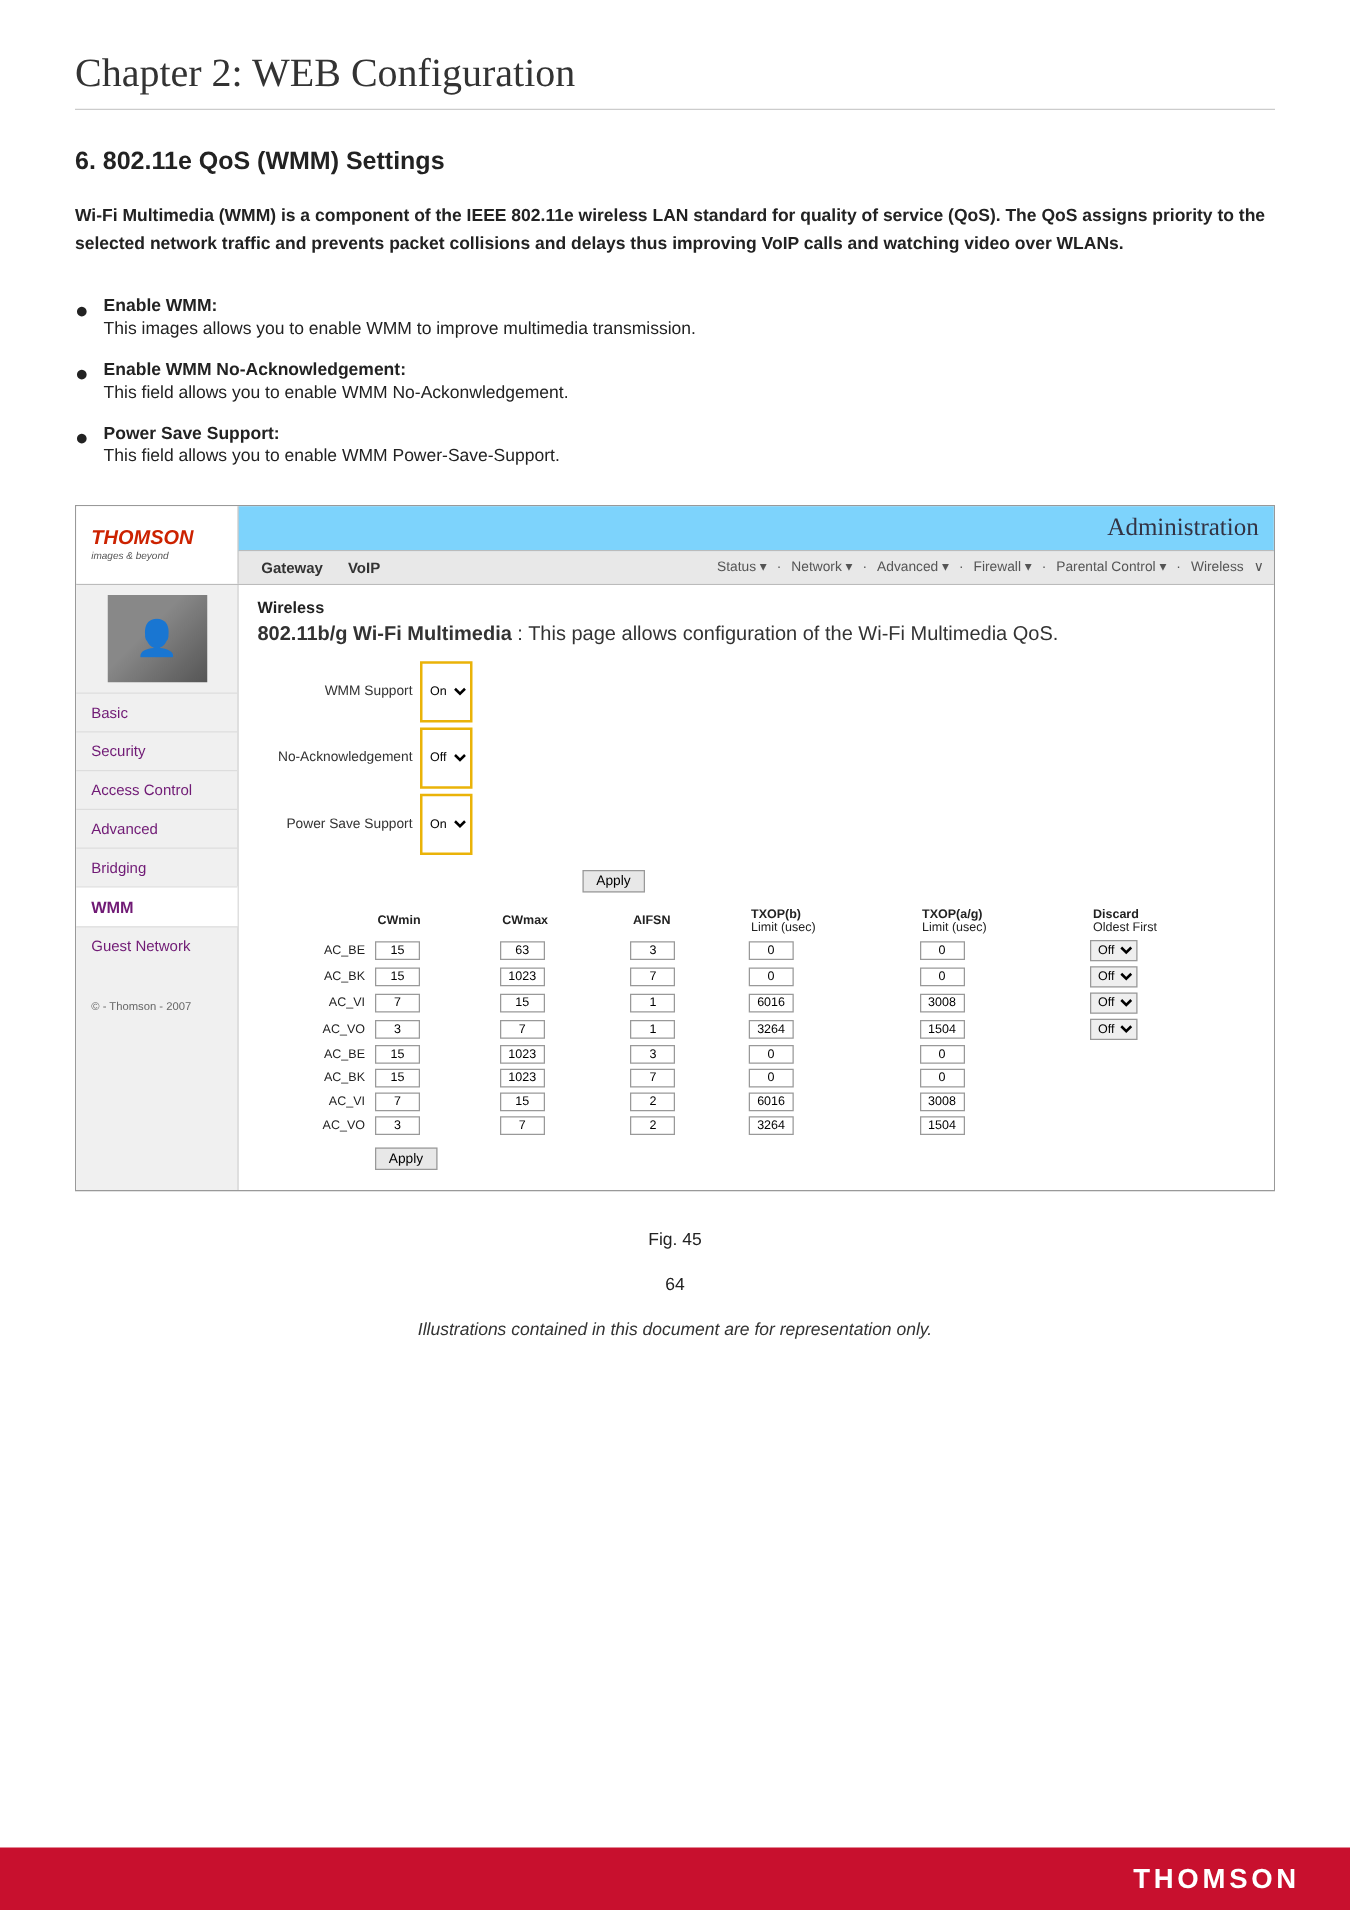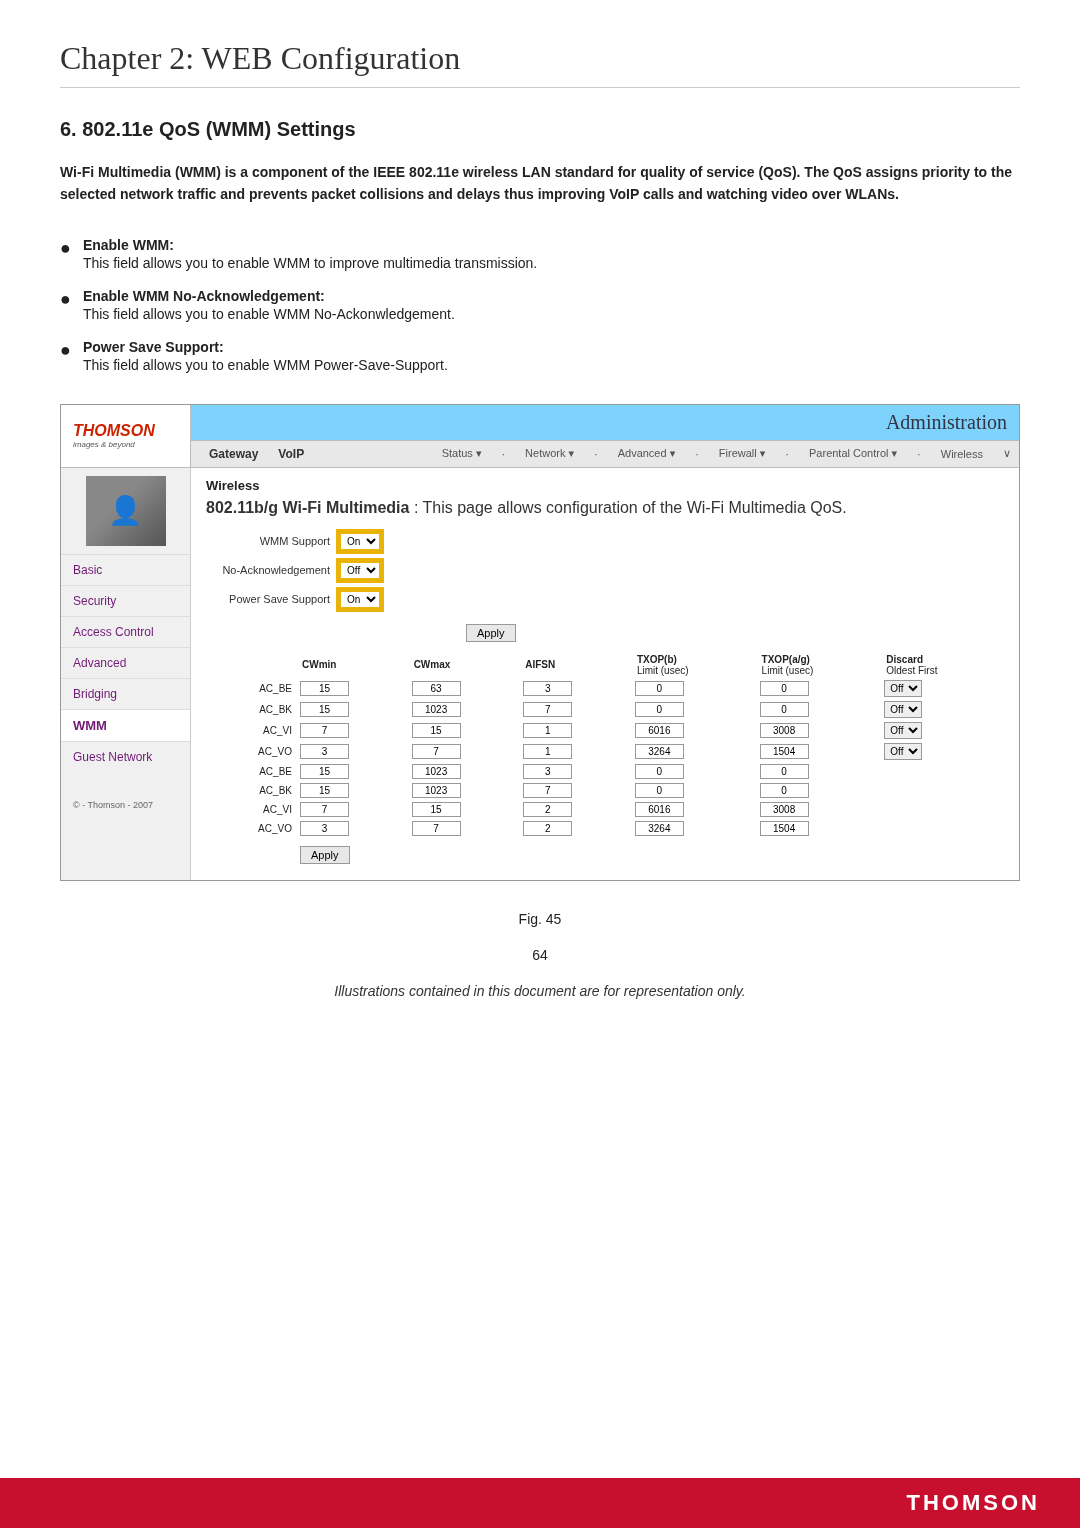--- a/index.html
+++ b/index.html
@@ -136,21 +136,21 @@
     }
 
     .top-nav-item.active {
       font-weight: bold;
     }
 
     .top-nav-right {
       margin-left: auto;
       display: flex;
       align-items: center;
-      gap: 20px;
+      gap: 8px;
       font-size: 11px;
       color: #555;
     }
 
     .router-body {
       display: flex;
       background: #fff;
     }
 
     .sidebar {
@@ -235,22 +235,22 @@
 
     .form-label {
       width: 130px;
       color: #333;
       text-align: right;
       padding-right: 6px;
     }
 
     .form-select {
       font-size: 10px;
-      padding: 1px 2px;
-      border: 5px solid #eab308;
+      padding: 16px 2px;
+      border: 2px solid #eab308;
       background: #fff;
     }
 
     .apply-btn {
       background: #e8e8e8;
       border: 1px solid #999;
       padding: 2px 10px;
       font-size: 11px;
       cursor: pointer;
       margin-top: 6px;
@@ -272,21 +272,21 @@
       font-size: 10px;
     }
 
     .edca-table td {
       padding: 2px 4px;
       font-size: 10px;
       text-align: left;
     }
 
     .edca-table input[type="text"] {
-      width: 49px;
+      width: 36px;
       border: 1px solid #999;
       padding: 1px 2px;
       font-size: 10px;
       text-align: center;
     }
 
     .edca-table select {
       font-size: 10px;
       border: 1px solid #999;
       padding: 1px;
@@ -344,21 +344,21 @@
 
   <h2 class="section-title">6. 802.11e QoS (WMM) Settings</h2>
 
   <p class="description-text">Wi-Fi Multimedia (WMM) is a component of the IEEE 802.11e wireless LAN standard for quality of service (QoS). The QoS assigns priority to the selected network traffic and prevents packet collisions and delays thus improving VoIP calls and watching video over WLANs.</p>
 
   <div class="bullet-section">
     <span class="bullet-dot">●</span>
     <div class="bullet-content">
       <span class="bullet-title">Enable WMM:</span>
       <br>
-      <span class="bullet-desc">This field allows you to enable WMM to improve multimedia transmission.</span>
+      <span class="bullet-desc">This images allows you to enable WMM to improve multimedia transmission.</span>
     </div>
   </div>
 
   <div class="bullet-section">
     <span class="bullet-dot">●</span>
     <div class="bullet-content">
       <span class="bullet-title">Enable WMM No-Acknowledgement:</span>
       <br>
       <span class="bullet-desc">This field allows you to enable WMM No-Ackonwledgement.</span>
     </div>

